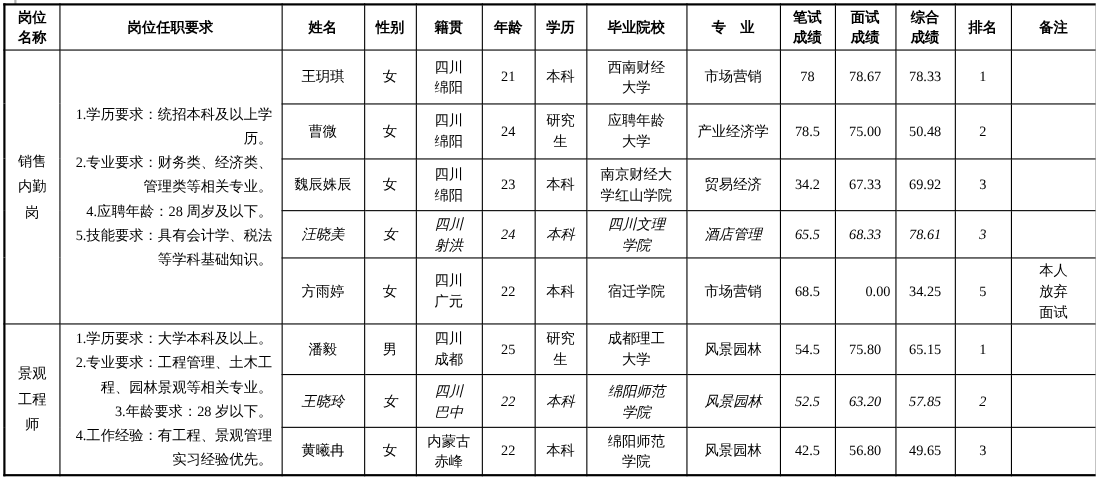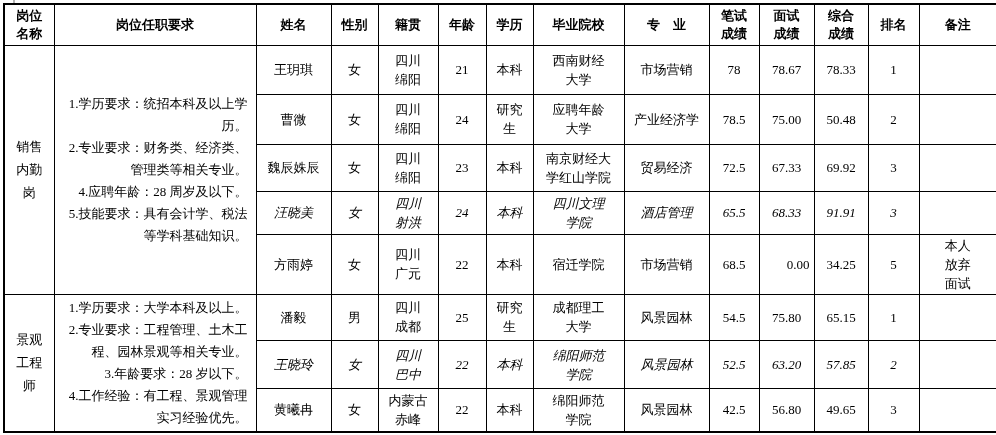--- a/index.html
+++ b/index.html
@@ -155,39 +155,39 @@
         <tr>
           <td>魏辰姝辰</td>
           <td>女</td>
           <td>四川
 绵阳</td>
           <td>23</td>
           <td>本科</td>
           <td>南京财经大
 学红山学院</td>
           <td>贸易经济</td>
-          <td>72.5</td>
+          <td>34.2</td>
           <td>67.33</td>
           <td>69.92</td>
           <td>3</td>
           <td></td>
         </tr>
         <tr>
           <td>汪晓美</td>
           <td>女</td>
           <td>四川
 射洪</td>
           <td>24</td>
           <td>本科</td>
           <td>四川文理
 学院</td>
           <td>酒店管理</td>
           <td>65.5</td>
           <td>68.33</td>
-          <td>91.91</td>
+          <td>78.61</td>
           <td>3</td>
           <td></td>
         </tr>
         <tr>
           <td>方雨婷</td>
           <td>女</td>
           <td>四川
 广元</td>
           <td>22</td>
           <td>本科</td>

